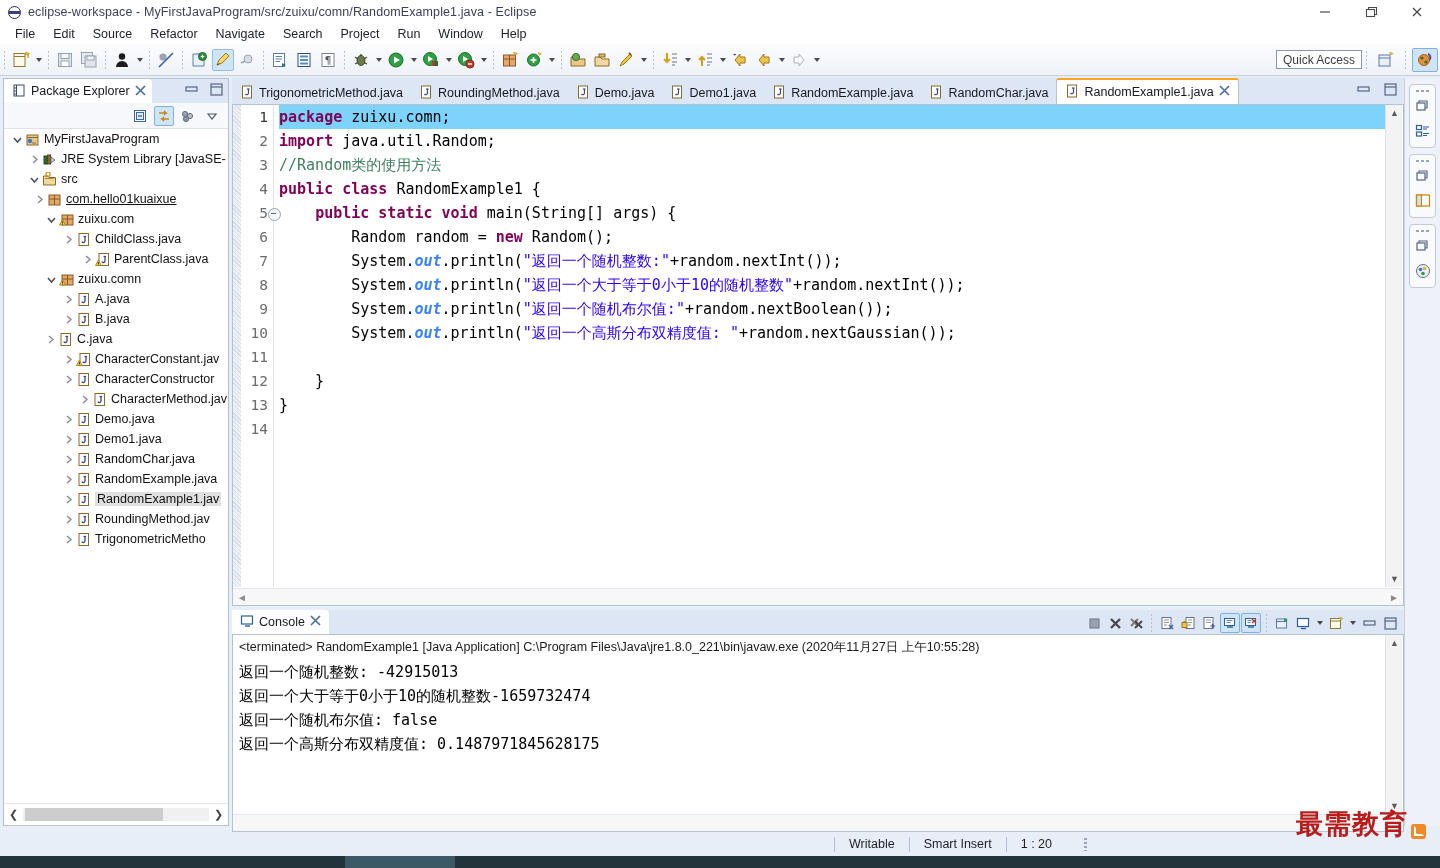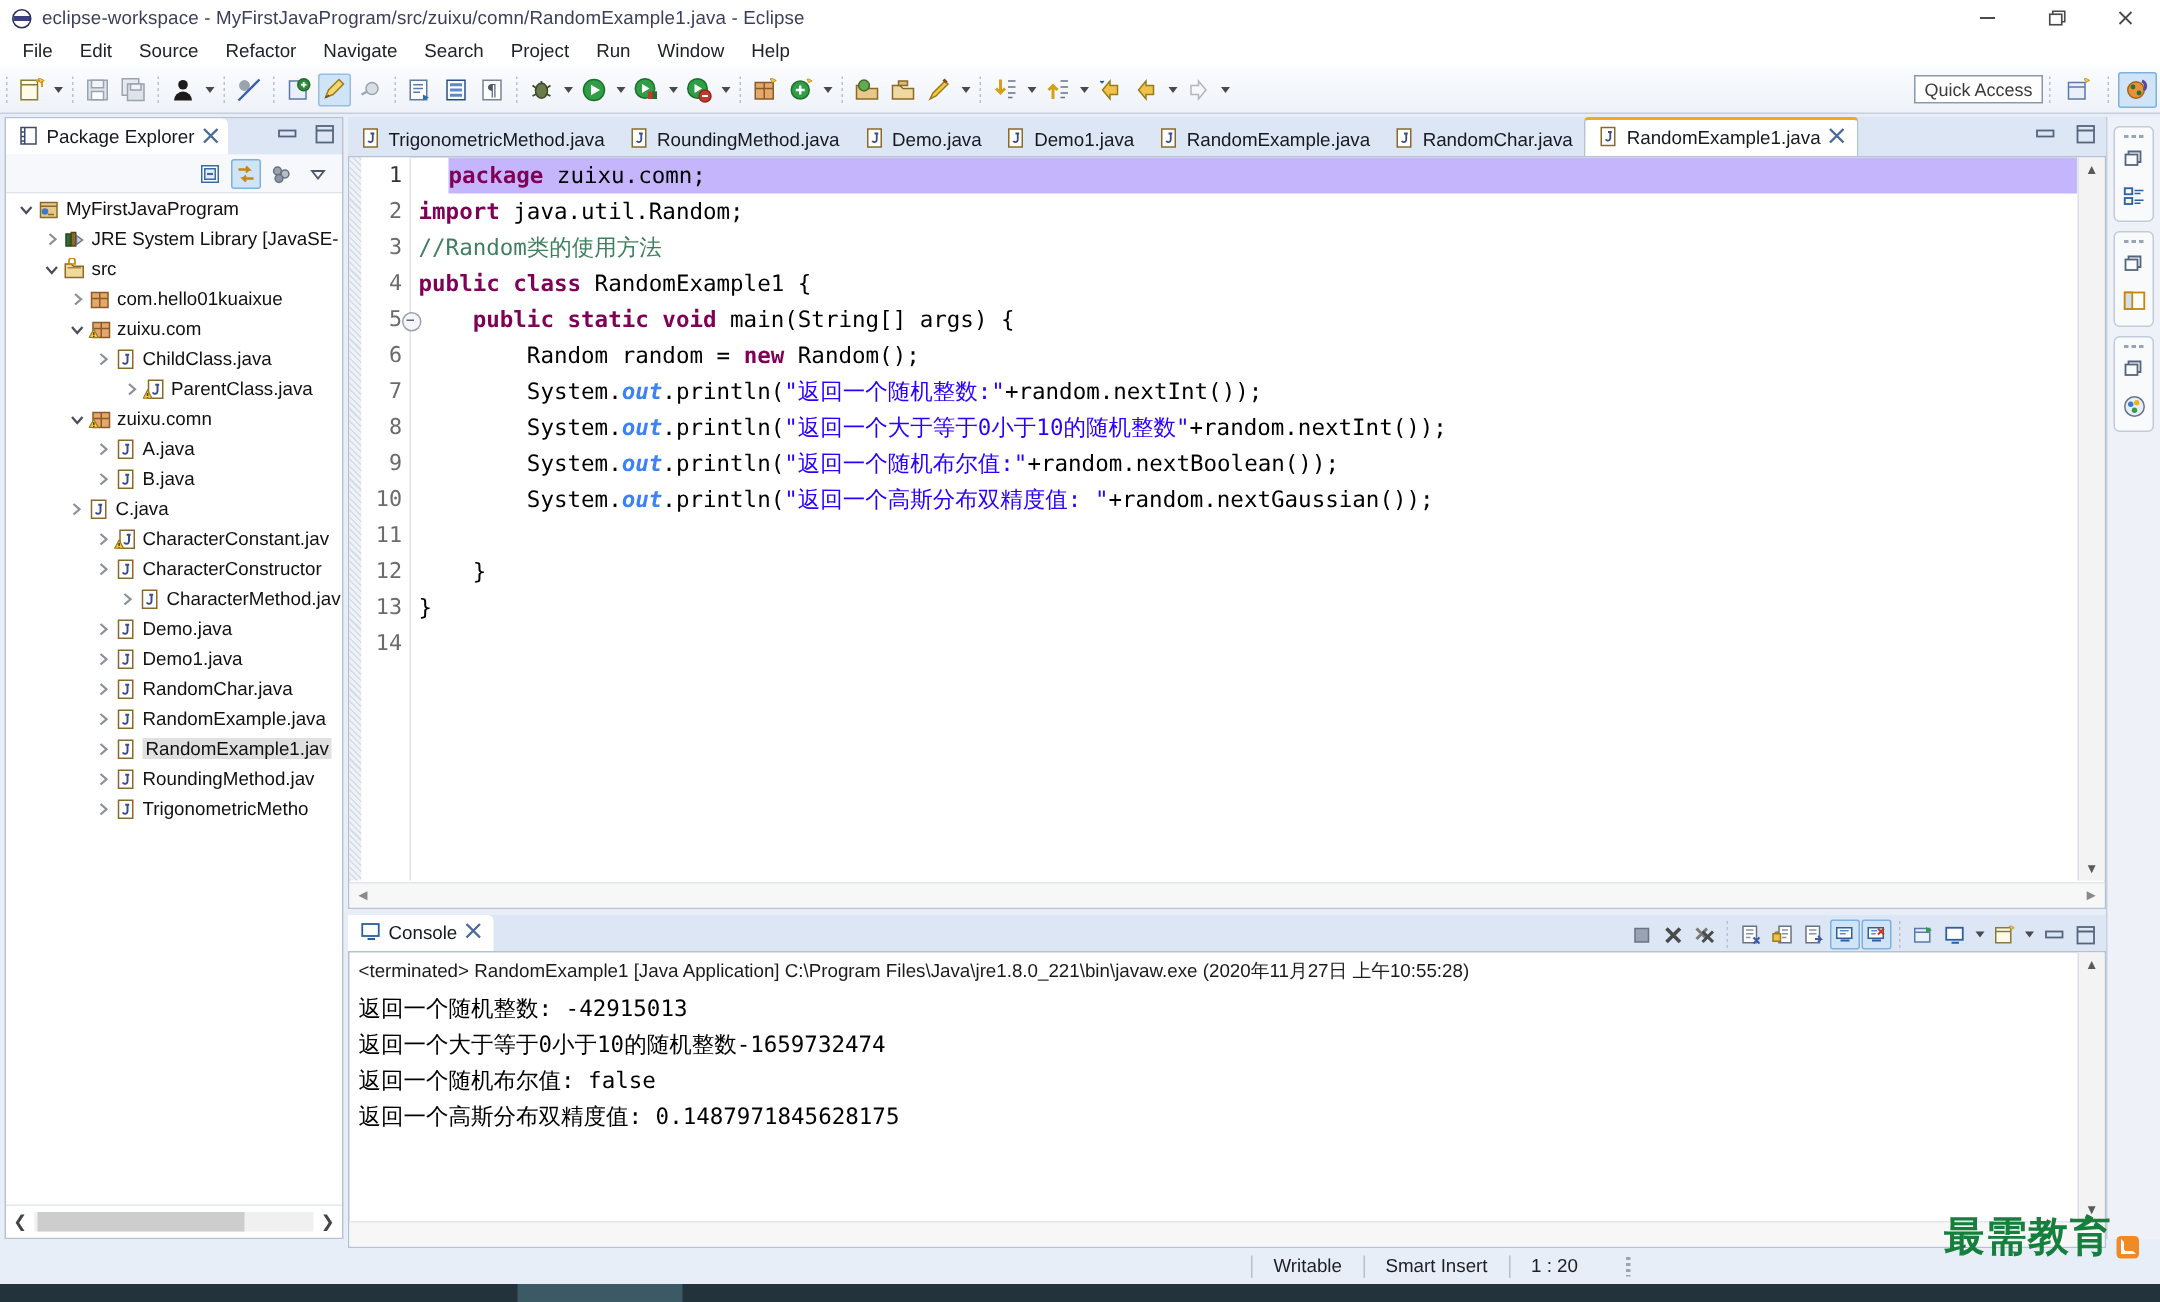--- a/index.html
+++ b/index.html
@@ -95,21 +95,21 @@
     border-right:1px solid #dfe3ea;}
   .ln{height:24px;line-height:24px;text-align:right;padding-right:5px;
     font-family:"DejaVu Sans Mono",monospace;font-size:14.5px;color:#6b6b6b;position:relative;}
   .ln.first{color:#333;}
   .fold{position:absolute;right:-8px;top:7px;width:11px;height:11px;border-radius:50%;
     border:1px solid #9aa3b0;background:#f4f6fa;}
   .fold:after{content:"";position:absolute;left:2px;top:4px;width:5px;height:1px;background:#5f6671;}
   .code{position:absolute;left:46px;top:0;right:18px;bottom:18px;overflow:hidden;
     font-family:"DejaVu Sans Mono",monospace;font-size:15px;}
   .cl{height:24px;line-height:24px;white-space:pre;color:#000;}
-  .cl.hl{background:#c4b5fd;margin-left:20px;}
+  .cl.hl{background:#7dd3fc;}
   .kw{color:#7f0055;font-weight:bold;}
   .cm{color:#3f7f5f;}
   .st{color:#2a00ff;}
   .fld{color:#3b82f6;font-style:italic;font-weight:bold;}
   .evs{position:absolute;right:0;top:0;width:17px;bottom:18px;background:#f3f3f3;border-left:1px solid #dde2ea;}
   .evs .up,.evs .dn{height:16px;display:flex;align-items:center;justify-content:center;color:#5a5a5a;font-size:9px;}
   .ehs{position:absolute;left:0;right:0;bottom:0;height:17px;background:#f7f7f7;border-top:1px solid #e2e6ee;display:flex;align-items:center;justify-content:space-between;padding:0 4px;box-sizing:border-box;color:#8a8a8a;font-size:10px;}
 
   
   .console{
@@ -139,21 +139,21 @@
   .status{position:absolute;left:0;bottom:12px;width:1440px;height:24px;background:#e8eef7;display:flex;align-items:center;font-size:12.5px;color:#1d1f25;}
   .st-sep{width:1px;height:15px;background:#b4bfcf;margin:0 0;}
   .st-cell{padding:0 14px;white-space:nowrap;}
   .st-grip{width:3px;height:13px;margin-left:18px;
     background:repeating-linear-gradient(#9aa4b3 0 2px,transparent 2px 4px);}
   .taskbar{position:absolute;left:0;bottom:0;width:1440px;height:12px;background:#22333b;}
   .tb-hl{position:absolute;left:345px;bottom:0;width:110px;height:12px;background:#3c5a66;}
 
   
   .wm{position:absolute;right:14px;bottom:26px;display:flex;align-items:flex-end;gap:3px;}
-  .wm-txt{font-family:Liberation Sans, sans-serif;font-weight:bold;font-size:27px;color:#15803d;letter-spacing:1px;}
+  .wm-txt{font-family:Liberation Sans, sans-serif;font-weight:bold;font-size:27px;color:#b91c1c;letter-spacing:1px;}
   .wm-rss{width:15px;height:15px;background:#f08a24;border-radius:3px;position:relative;margin-bottom:3px;}
   .wm-rss:after{content:"";position:absolute;left:3px;bottom:3px;width:3px;height:3px;border-radius:50%;background:#fff;
     box-shadow:0 0 0 0 #fff;}
   .wm-rss:before{content:"";position:absolute;left:3px;bottom:3px;width:8px;height:8px;border:2px solid #fff;border-radius:0 0 0 0;
     border-top:none;border-right:none;clip-path:polygon(0 100%,0 0,100% 100%);}
 </style>
 </head>
 <body>
 
 <div class="app">
@@ -540,21 +540,21 @@
           </span>
           <span class="ic">
             <svg width="15" height="15">
               <path d="M1.5 4 h4 l1.5 1.5 h6.5 V13 H1.5z" fill="#f0d9a0" stroke="#8a6a28"></path>
               <path d="M3 6.5 h9" stroke="#b08a3a"></path>
               <path d="M4 2 a2 2 0 0 1 4 0 v2 H4z" fill="none" stroke="#c8860a" stroke-width="1.1"></path>
             </svg>
           </span>
           <span class="lbl">src</span>
         </div>
-        <div class="row" style="padding-left: 40px;">
+        <div class="row" style="padding-left: 28px; text-decoration: underline;">
           <span class="tw">
             <svg width="11" height="11">
               <path d="M4 2 L8 5.5 L4 9" fill="none" stroke="#8a9099" stroke-width="1.5"></path>
             </svg>
           </span>
           <span class="ic">
             <svg width="15" height="15">
               <rect x="2" y="3" width="11" height="10" fill="#e3a86a" stroke="#8a5a28"></rect>
               <path d="M2 7 H13 M7.5 3 V13" stroke="#8a5a28"></path>
             </svg>

